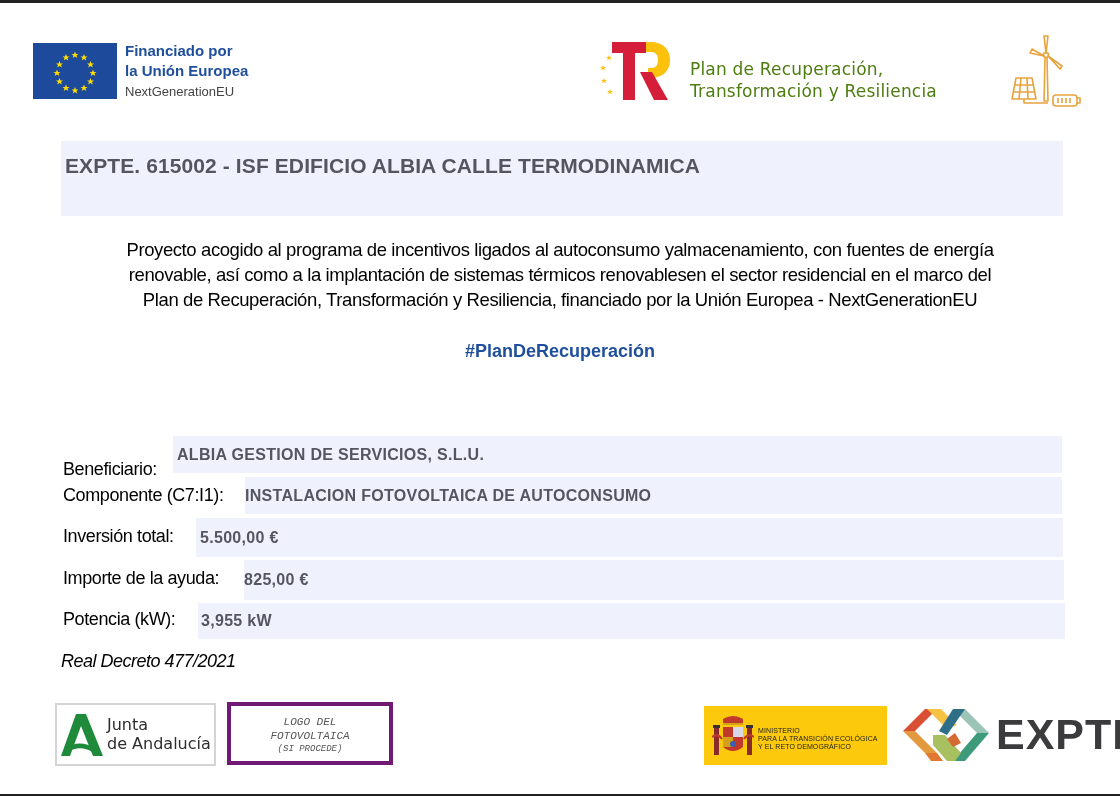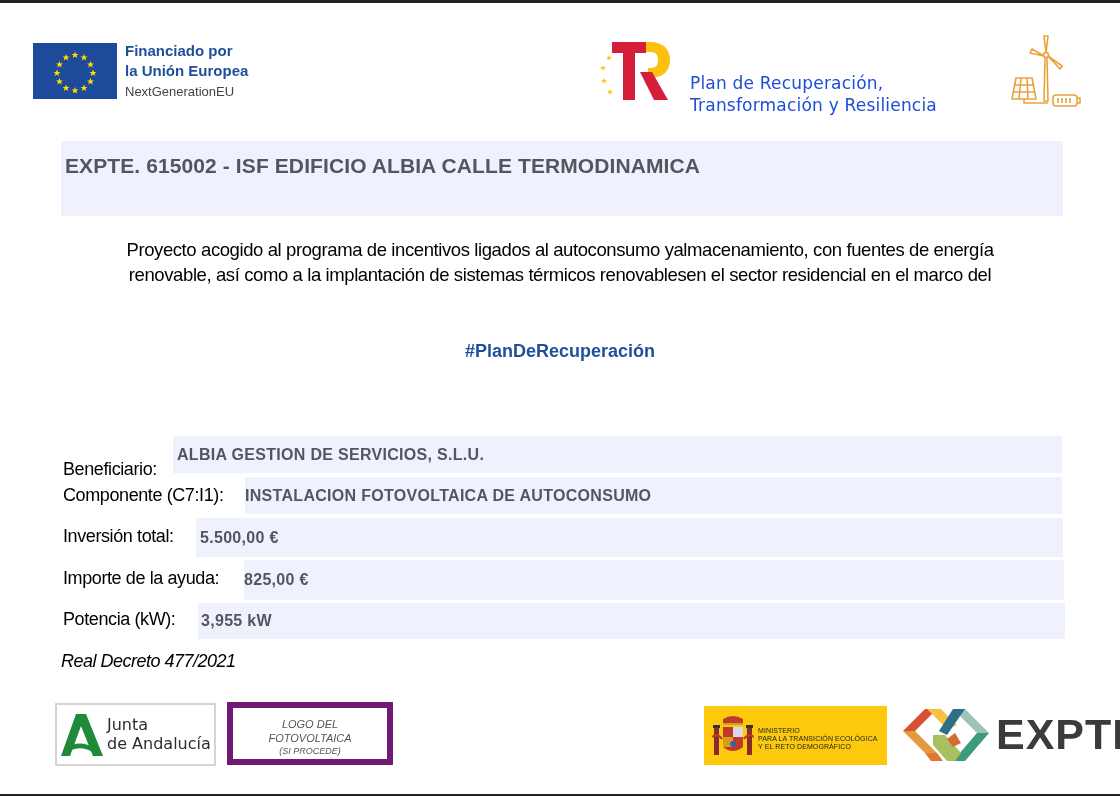--- a/index.html
+++ b/index.html
@@ -11,21 +11,21 @@
 
     
     .eu-flag { position: absolute; left: 33px; top: 43px; width: 84px; height: 56px; background: #1d4a9b; }
     .eu-flag svg { display: block; }
     .eu-text { position: absolute; left: 125px; top: 41px; line-height: 20px; }
     .eu-text .l1, .eu-text .l2 { font-weight: bold; font-size: 15px; color: #1f4f9c; display: block; }
     .eu-text .l3 { font-size: 13px; color: #444; display: block; margin-top: 1px; }
 
     
     .tr-logo { position: absolute; left: 596px; top: 40px; width: 78px; height: 62px; }
-    .prtr-text { position: absolute; left: 690px; top: 58px; font-family: "DejaVu Sans", sans-serif; font-size: 17px; line-height: 22px; color: #1d4ed8; font-weight: 500; letter-spacing: 0.2px; margin-top: 14px; }
+    .prtr-text { position: absolute; left: 690px; top: 58px; font-family: "DejaVu Sans", sans-serif; font-size: 17px; line-height: 22px; color: #4d7c0f; font-weight: 500; letter-spacing: 0.2px; }
     .prtr-text span { display: block; }
     .energy-icon { position: absolute; left: 1008px; top: 33px; width: 76px; height: 75px; }
 
     
     .title-box { position: absolute; left: 61px; top: 141px; width: 1002px; height: 75px; background: #eff2fd; }
     .title-box .title { position: absolute; left: 4px; top: 13px; font-size: 21px; font-weight: bold; color: #555560; letter-spacing: 0.1px; }
 
     
     .project-text { position: absolute; left: 40px; top: 237px; width: 1040px; text-align: center; font-size: 18.5px; line-height: 25px; color: #000; letter-spacing: -0.4px; }
     .project-text .lead { color: #000; }
@@ -36,21 +36,21 @@
     .field-label { position: absolute; left: 63px; font-size: 18px; color: #000; letter-spacing: -0.4px; }
     .field-box { position: absolute; background: #eff2fd; }
     .field-value { position: absolute; font-size: 16px; font-weight: bold; color: #555560; letter-spacing: 0.3px; }
 
     .decree { position: absolute; left: 61px; top: 651px; font-size: 18px; font-style: italic; color: #000; letter-spacing: -0.5px; }
 
     
     .junta-box { position: absolute; left: 55px; top: 703px; width: 161px; height: 63px; border: 2px solid #d4d4d4; background: #fff; }
     .junta-text { position: absolute; left: 50px; top: 10px; font-family: "DejaVu Sans", sans-serif; font-size: 16px; line-height: 19px; color: #2d2d2d; }
     .junta-text span { display: block; }
-    .benef-box { position: absolute; left: 227px; top: 702px; width: 166px; height: 63px; border: 6px solid #701a75; background: #fff; text-align: center; }
+    .benef-box { position: absolute; left: 227px; top: 702px; width: 166px; height: 63px; border: 4px solid #701a75; background: #fff; text-align: center; font-family: Liberation Mono, monospace; }
     .benef-box .b1, .benef-box .b2 { display: block; font-size: 11px; font-style: italic; color: #555; line-height: 14px; }
     .benef-box .b3 { display: block; font-size: 9px; font-style: italic; color: #555; line-height: 13px; }
     .benef-inner { position: absolute; left: 0; top: 9px; width: 100%; }
 
     .ministerio { position: absolute; left: 704px; top: 706px; width: 183px; height: 59px; background: #fcc90d; }
     .ministerio-text { position: absolute; left: 54px; top: 21px; font-size: 7px; line-height: 8px; color: #222; letter-spacing: 0.1px; }
     .ministerio-text span { display: block; }
     .idae-mark { position: absolute; left: 903px; top: 705px; width: 86px; height: 62px; }
     .idae-text { position: absolute; left: 996px; top: 709px; font-size: 43px; font-weight: bold; color: #3b3b3d; letter-spacing: 1px; line-height: 50px; }
   </style>
@@ -119,20 +119,21 @@
   </svg>
 </div>
 
 <div class="title-box">
   <div class="title">EXPTE. 615002 - ISF EDIFICIO ALBIA CALLE TERMODINAMICA</div>
 </div>
 
 <div class="project-text">
   <div><span class="lead">Proyecto</span><span> acogido al programa de incentivos ligados al autoconsumo yalmacenamiento, con fuentes de energía</span></div>
   <div>renovable, así como a la implantación de sistemas térmicos renovablesen el sector residencial en el marco del</div>
+  <div>Plan de Recuperación, Transformación y Resiliencia, financiado por la Unión Europea - NextGenerationEU</div>
 </div>
 
 <div class="hashtag">#PlanDeRecuperación</div>
 
 <div>
   <div class="field-box" style="left:173px; top:436px; width:889px; height:37px;"></div>
   <div class="field-label" style="top:443px;margin-top:16px;">Beneficiario:</div>
   <div class="field-value" style="left:177px; top:446px;">ALBIA GESTION DE SERVICIOS, S.L.U.</div>
 </div>
 <div>

